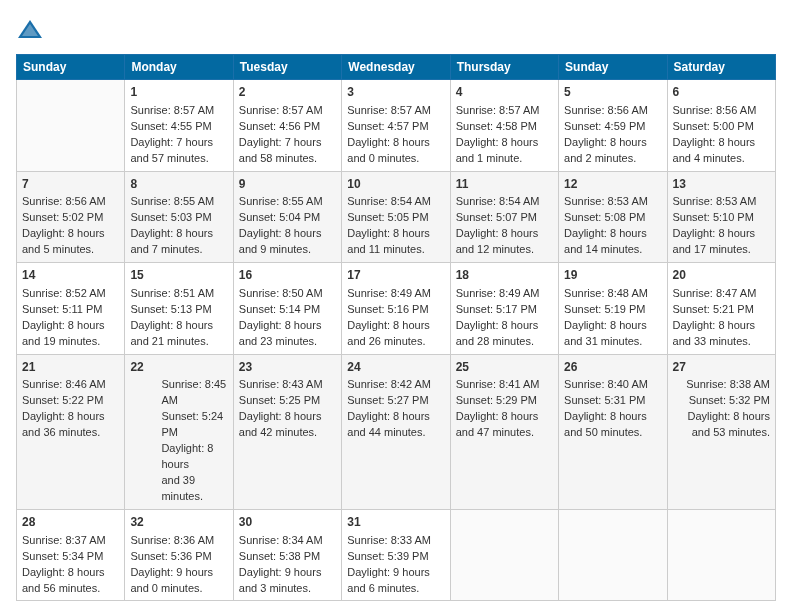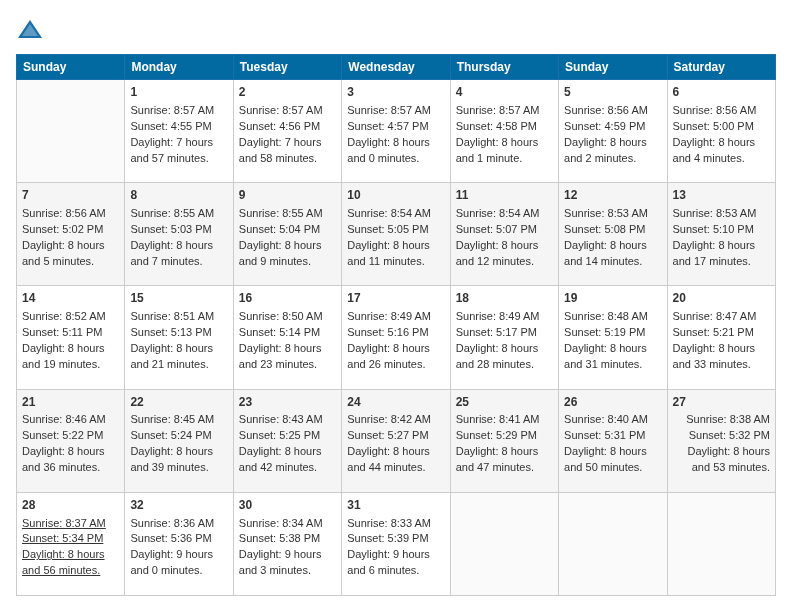--- a/index.html
+++ b/index.html
@@ -279,21 +279,21 @@
         <tr>
           <td>
             <span class="day-number">21</span>
             <div class="day-info" style="white-space: pre-line;">Sunrise: 8:46 AM
 Sunset: 5:22 PM
 Daylight: 8 hours
 and 36 minutes.</div>
           </td>
           <td>
             <span class="day-number">22</span>
-            <div class="day-info" style="white-space: pre-line;">Sunrise: 8:45 AM
+            <div class="day-info" style="white-space: pre-line; margin-left: 31px;">Sunrise: 8:45 AM
 Sunset: 5:24 PM
 Daylight: 8 hours
 and 39 minutes.</div>
           </td>
           <td>
             <span class="day-number">23</span>
             <div class="day-info" style="white-space: pre-line;">Sunrise: 8:43 AM
 Sunset: 5:25 PM
 Daylight: 8 hours
 and 42 minutes.</div>
@@ -323,21 +323,21 @@
             <span class="day-number">27</span>
             <div class="day-info" style="white-space: pre-line; text-align: right;">Sunrise: 8:38 AM
 Sunset: 5:32 PM
 Daylight: 8 hours
 and 53 minutes.</div>
           </td>
         </tr>
         <tr>
           <td>
             <span class="day-number">28</span>
-            <div class="day-info" style="white-space: pre-line; text-decoration: underline;">Sunrise: 8:37 AM
+            <div class="day-info" style="white-space: pre-line;">Sunrise: 8:37 AM
 Sunset: 5:34 PM
 Daylight: 8 hours
 and 56 minutes.</div>
           </td>
           <td>
             <span class="day-number">32</span>
             <div class="day-info" style="white-space: pre-line;">Sunrise: 8:36 AM
 Sunset: 5:36 PM
 Daylight: 9 hours
 and 0 minutes.</div>

